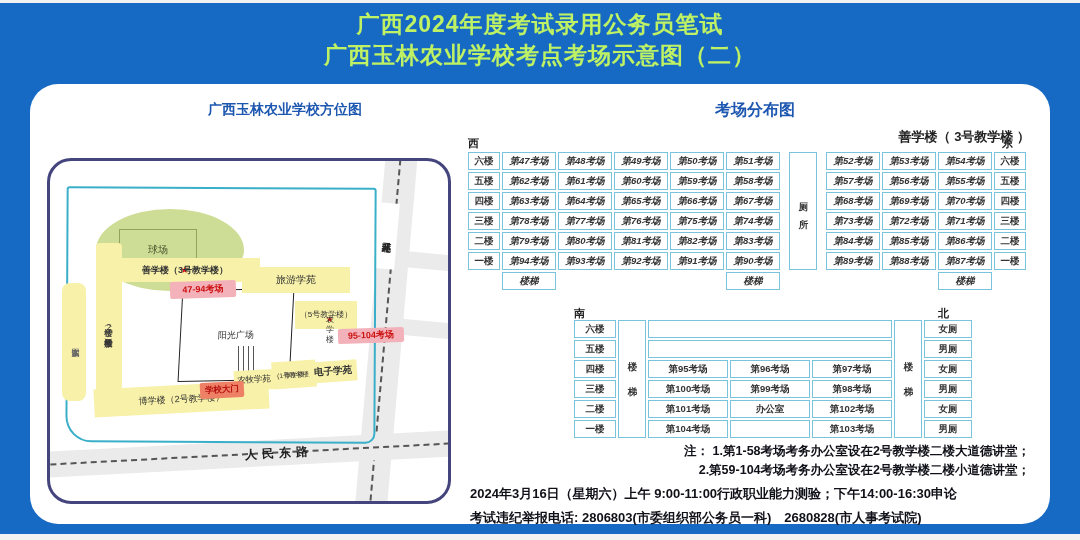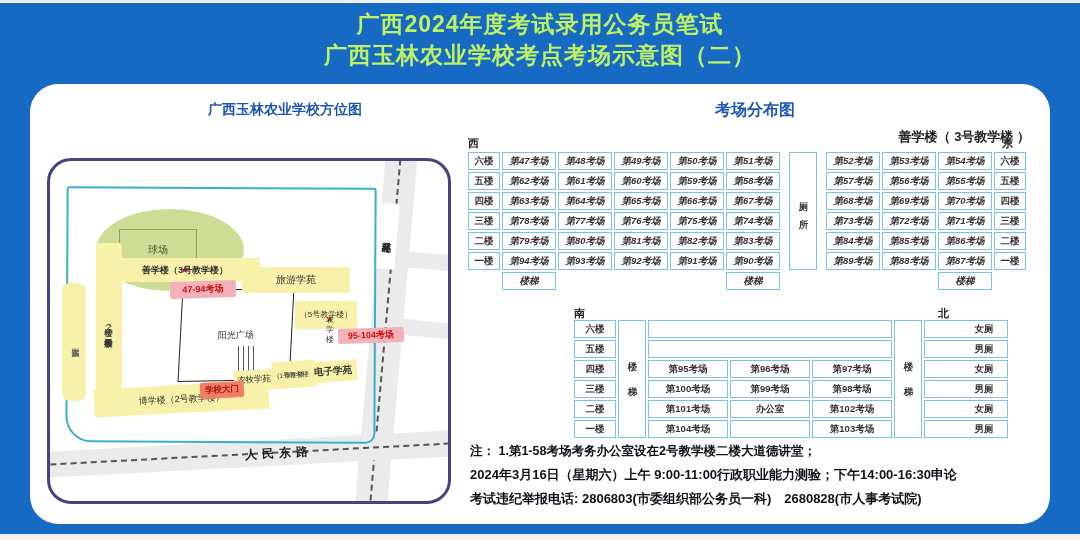--- a/index.html
+++ b/index.html
@@ -62,27 +62,27 @@
   .compass{position:absolute;color:#222;font-weight:800;font-size:11px;}
   table.rooms{border-collapse:separate;border-spacing:2px;}
   table.rooms td{border:1.2px solid #79c3dc;background:#fff;color:#333;font-size:9.5px;font-weight:600;
     text-align:center;height:16px;padding:0;}
   table.rooms td.nob{border:none;background:transparent;}
   .t1{position:absolute;left:436px;top:66px;}
   .t1 .c-floor{width:30px;} .t1 .c-exam{width:52px;font-style:italic;} .t1 .c-sp{width:5px;} .t1 .c-wc{width:24px;}
   td.wc-cell{vertical-align:middle;}
   .wc-inner{writing-mode:vertical-rl;text-orientation:upright;letter-spacing:16px;margin:0 auto;display:block;}
   .t2{position:absolute;left:542px;top:234px;}
-  .t2 .c2-floor{width:40px;} .t2 .c2-stair{width:26px;} .t2 .c2-room{width:78px;} .t2 .c2-wc{width:46px;padding-left:36px;}
+  .t2 .c2-floor{width:40px;} .t2 .c2-stair{width:26px;} .t2 .c2-room{width:78px;} .t2 .c2-wc{width:46px;}
   .stair-inner{writing-mode:vertical-rl;text-orientation:upright;letter-spacing:26px;margin:0 auto;display:block;}
   .b2-name{position:absolute;left:540px;top:212px;width:400px;text-align:center;color:#222;font-weight:800;font-size:12.5px;}
 
   
   .notes{position:absolute;left:440px;top:358px;width:560px;color:#101018;font-weight:800;}
-  .notes .n-small{font-size:12.5px;line-height:19px;}
+  .notes .n-small{font-size:12.5px;line-height:19px;text-align:right;}
   .notes .n2{padding-left:30px;}
   .notes .n-big{font-size:13px;line-height:21px;margin-top:3px;}
 </style>
 </head>
 <body>
 
 <div class="stage">
   <div class="edge top"></div>
   <div class="edge bot"></div>
 
@@ -293,17 +293,18 @@
             <td class="c2-room">第104考场</td>
             <td class="c2-room"></td>
             <td class="c2-room">第103考场</td>
             <td class="c2-wc">男厕</td>
           </tr>
         </tbody>
       </table>
 
     <div class="notes">
       <div class="n-small"><span>注：</span>&nbsp;<span>1.第1-58考场考务办公室设在2号教学楼二楼大道德讲堂；</span></div>
+      <div class="n-small n2">2.第59-104考场考务办公室设在2号教学楼二楼小道德讲堂；</div>
       <div class="n-big">2024年3月16日（星期六）上午 9:00-11:00行政职业能力测验；下午14:00-16:30申论</div>
       <div class="n-big">考试违纪举报电话: 2806803(市委组织部公务员一科)　2680828(市人事考试院)</div>
     </div>
   </div>
 </div>
 
 </body></html>

